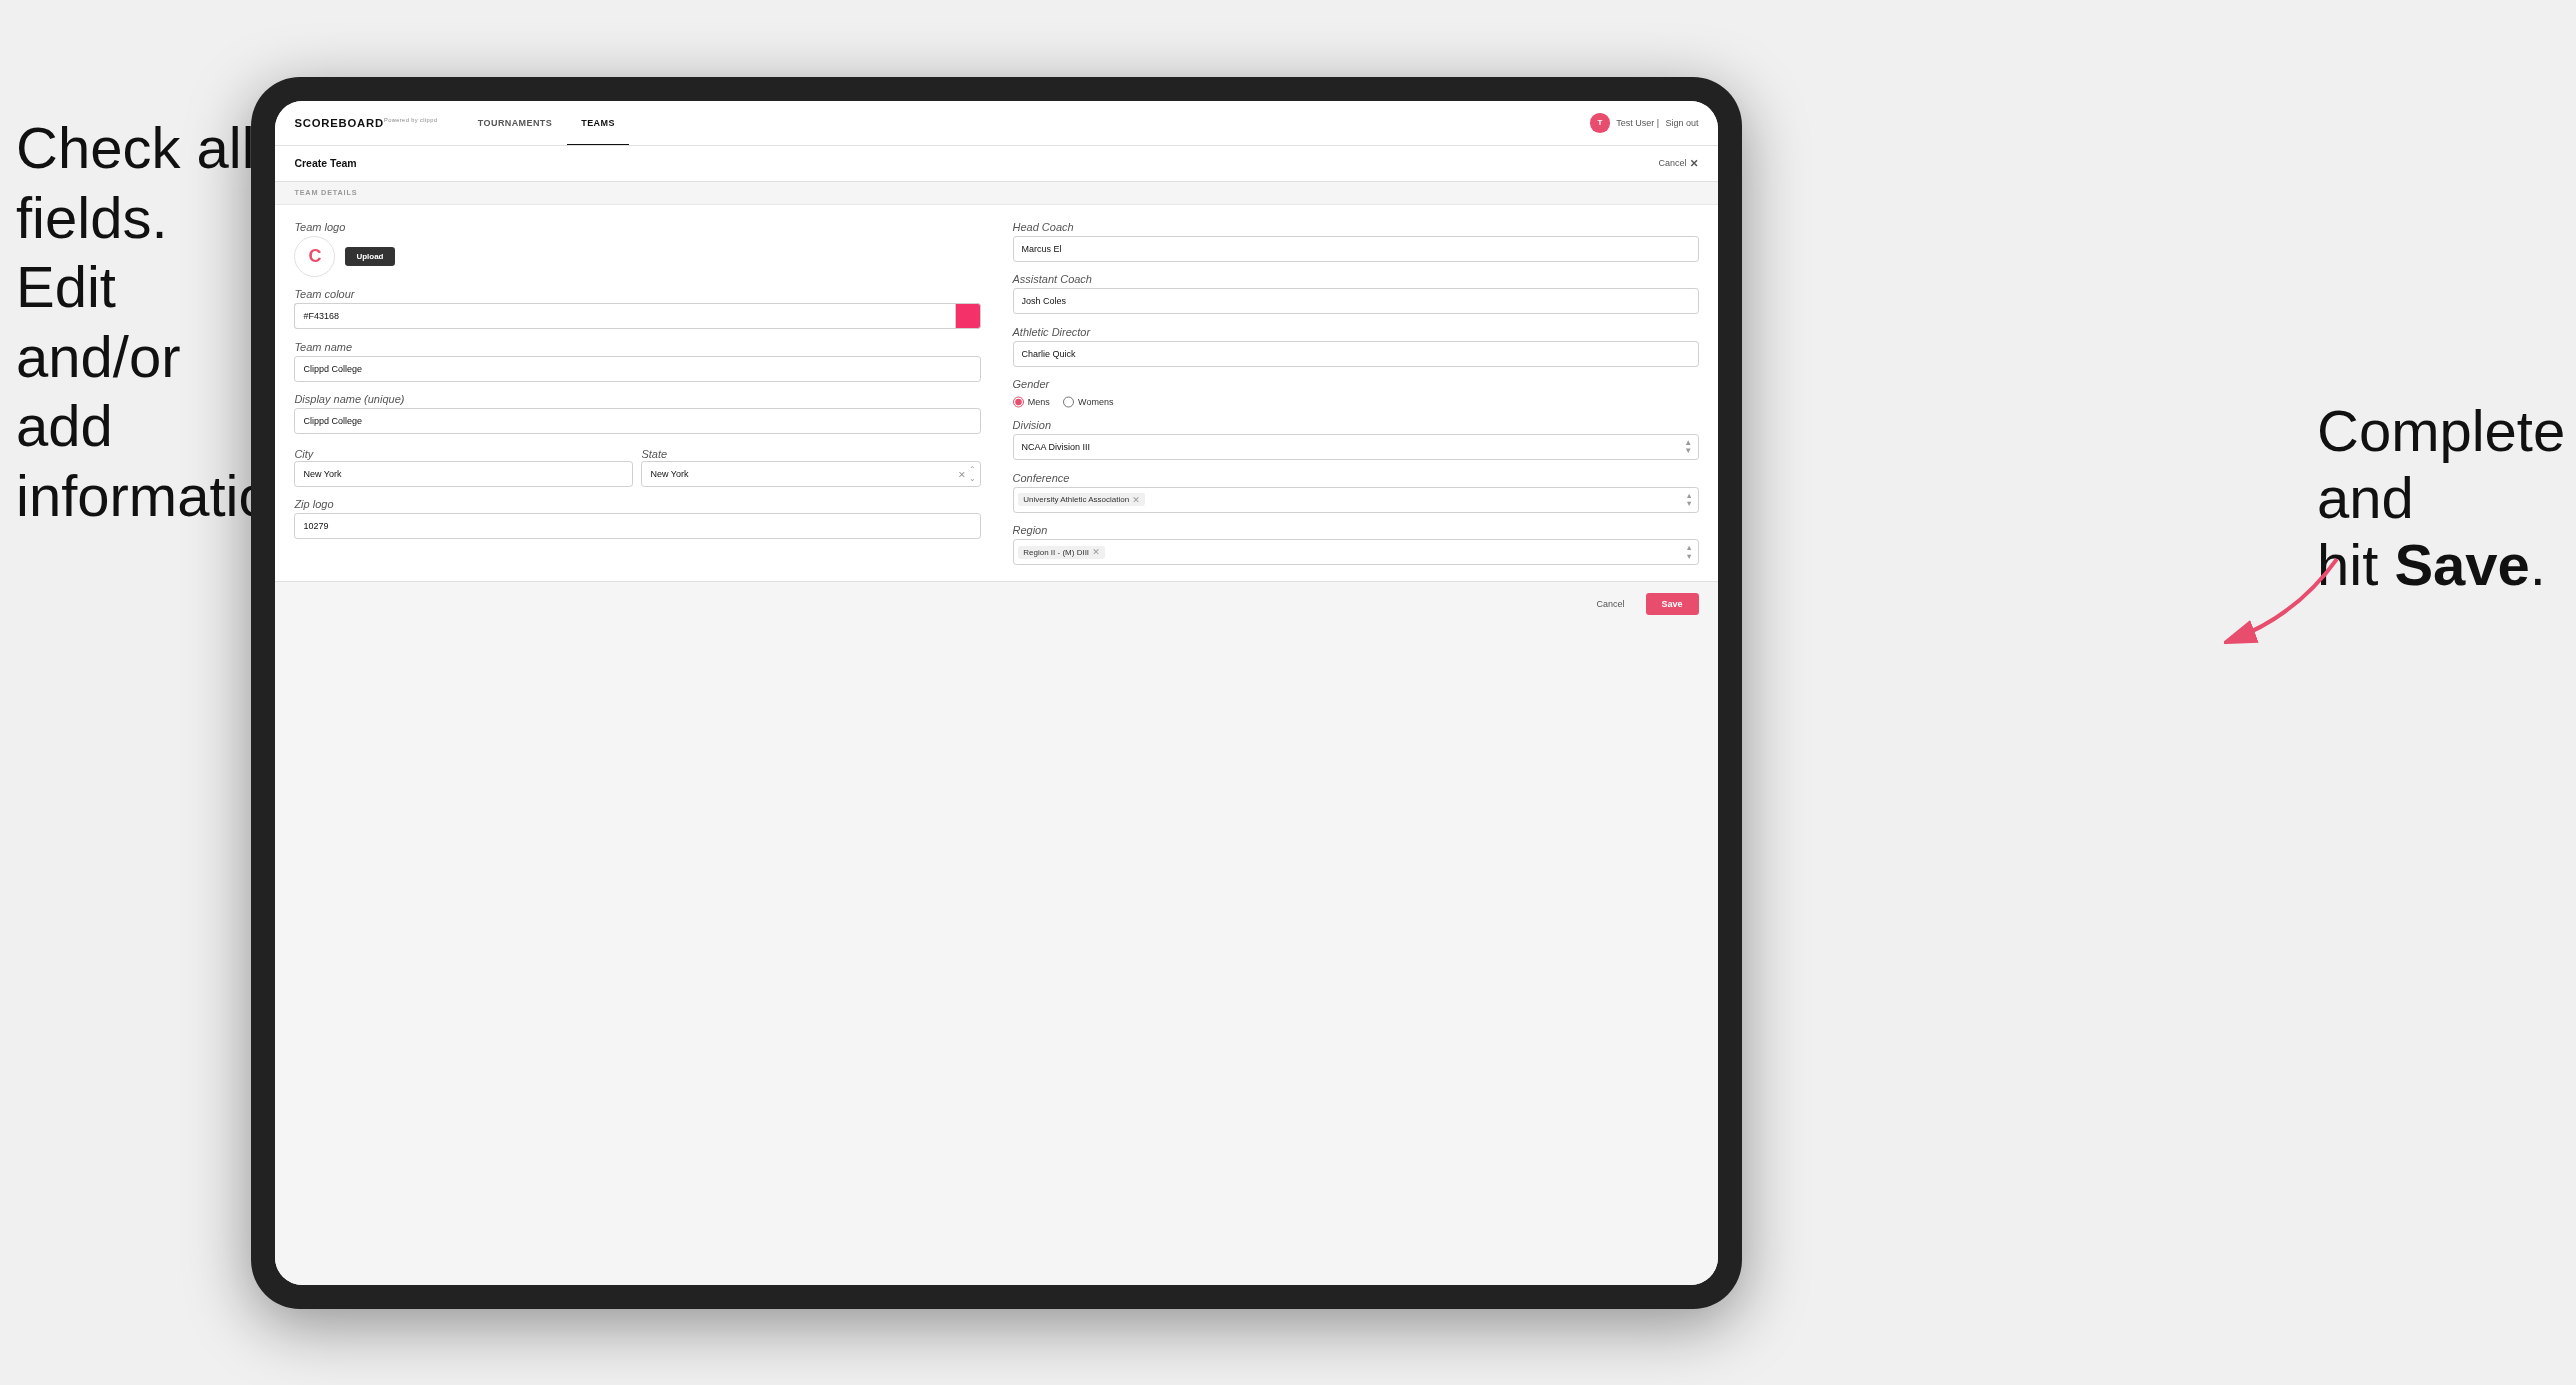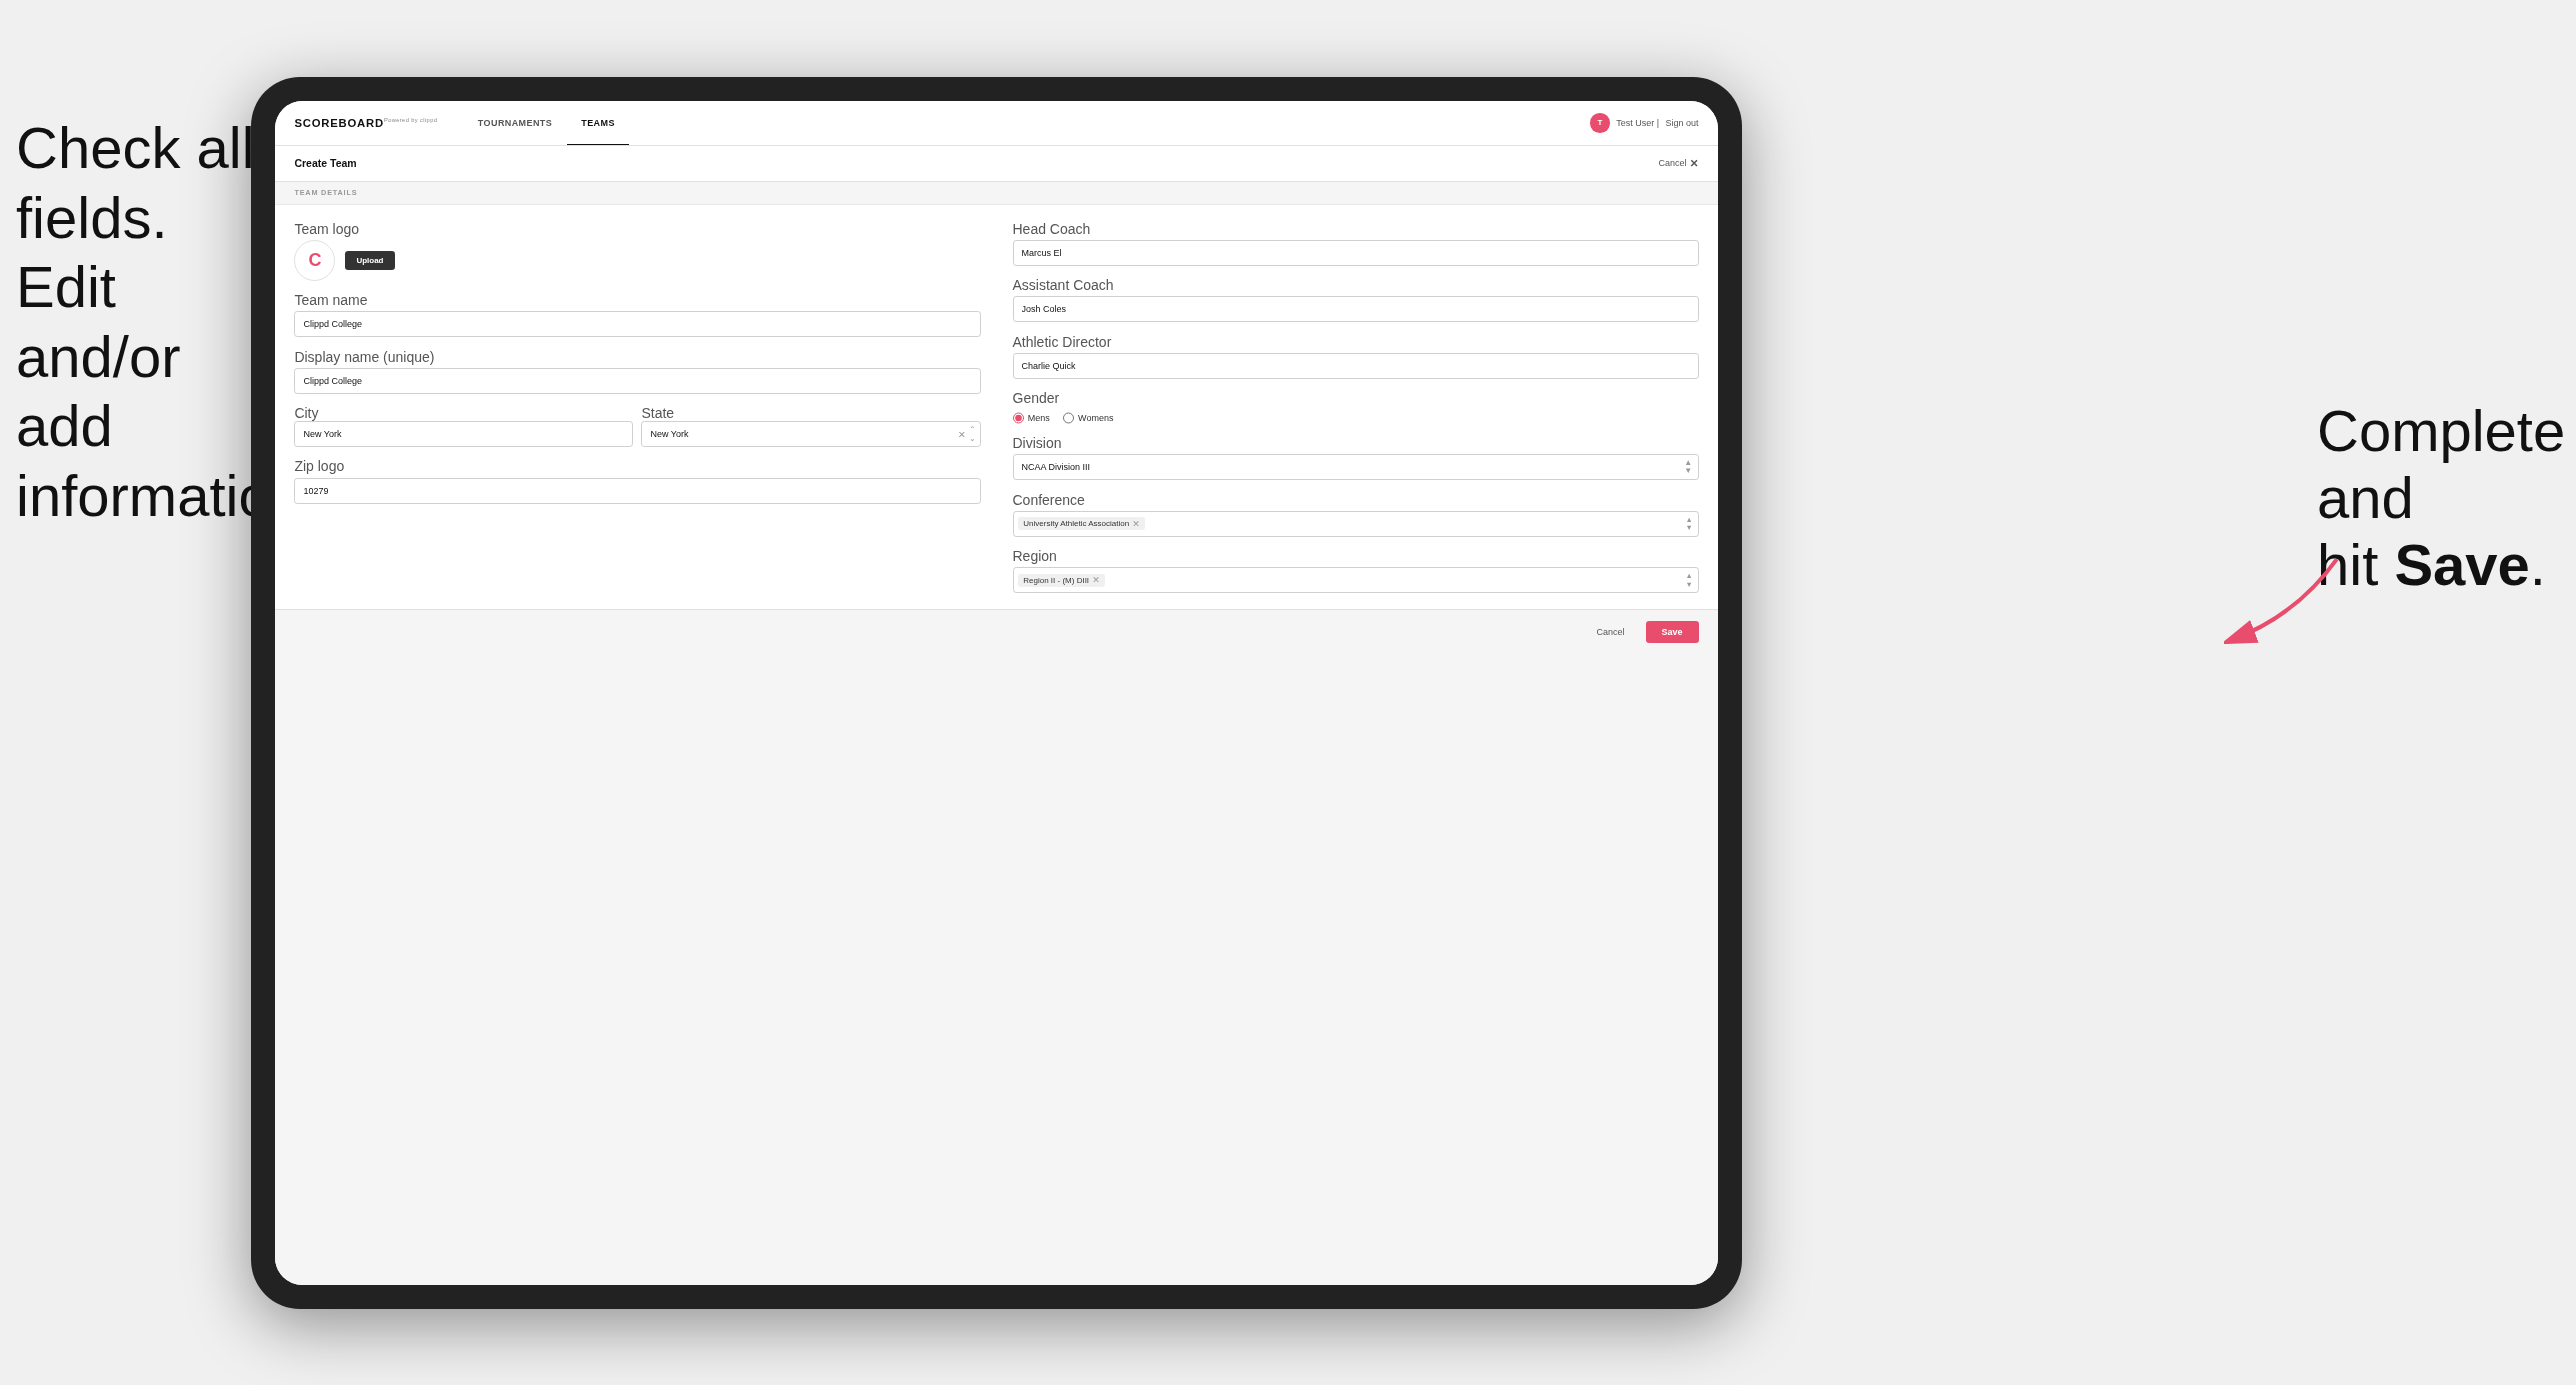--- a/index.html
+++ b/index.html
@@ -209,23 +209,24 @@
       flex-direction: column;
       gap: 11.3px;
     }
 
     .form-group {
       display: flex;
       flex-direction: column;
       gap: 3.2px;
     }
     .form-label {
-      font-size: 14px;
+      font-size: 11px;
       color: #555;
       font-weight: 500;
+      font-style: italic;
     }
     .form-input {
       width: 100%;
       height: 26px;
       border: 0.8px solid #d0d0d0;
       border-radius: 3.2px;
       padding: 0 8px;
       font-size: 9px;
       color: #111;
       background: #fff;
@@ -514,20 +515,27 @@
           <div class="form-group">
             <label class="form-label">Team logo</label>
             <div class="logo-upload-area">
               <div class="logo-circle">
                 <span class="logo-letter">C</span>
               </div>
               <button class="upload-btn">Upload</button>
             </div>
           </div>
 
+          <div class="form-group">
+            <label class="form-label">Team colour</label>
+            <div class="color-input-wrap">
+              <input class="color-text-input" type="text" value="#F43168" style="">
+              <div class="color-swatch" style="background:#F43168;"></div>
+            </div>
+          </div>
 
           <div class="form-group">
             <label class="form-label">Team name</label>
             <input class="form-input" type="text" value="Clippd College" style="">
           </div>
 
           <div class="form-group">
             <label class="form-label">Display name (unique)</label>
             <input class="form-input" type="text" value="Clippd College" style="">
           </div>

